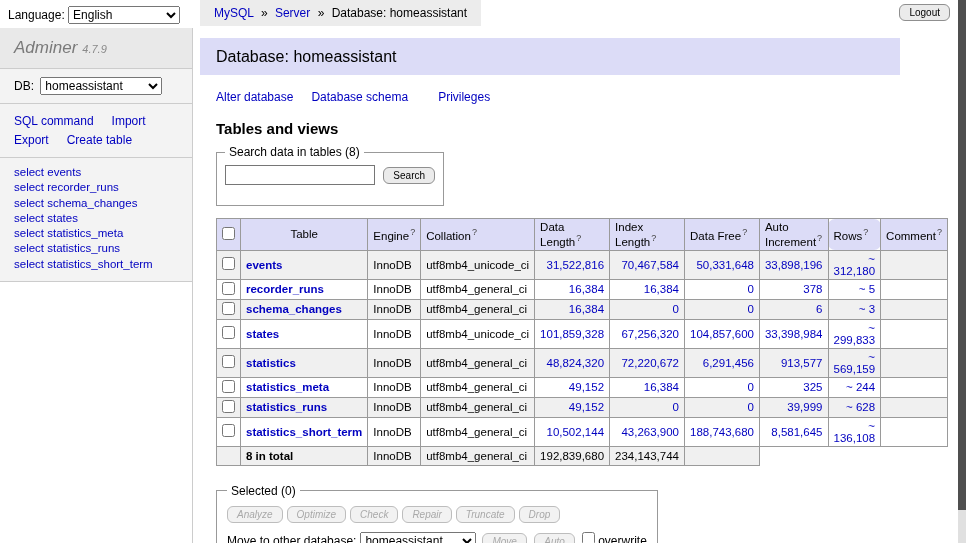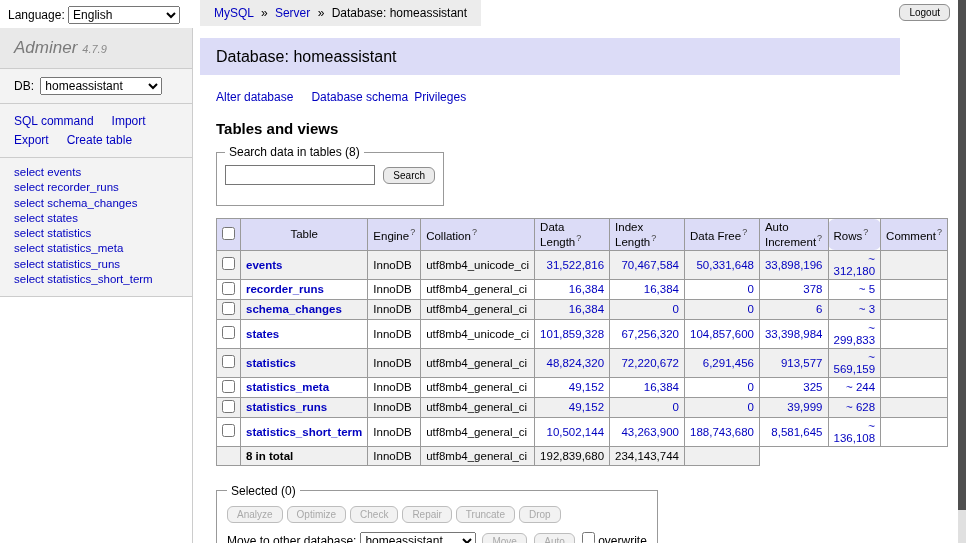--- a/index.html
+++ b/index.html
@@ -24,21 +24,21 @@
   .btn {
     font-family: "Liberation Sans", sans-serif;
     font-size: 10px;
     padding: 2px 9px;
     background: #ebebeb;
     border: 1px solid #8f8f8f;
     border-radius: 6px;
     color: #000;
     cursor: pointer;
   }
-  .btn:disabled { color: #a9a9a9; border-color: #bdbdbd; background: #f2f2f2; cursor: default; }
+  .btn:disabled { color: #a9a9a9; border-color: #bdbdbd; background: #f2f2f2; cursor: default; font-style: italic; }
 
   
   #breadcrumb {
     position: absolute; left: 200px; top: 0; height: 26px; line-height: 26px;
     background: #ececec; padding: 0 14px; white-space: nowrap;
   }
   #breadcrumb .sep { color: #000; margin: 0 4px; }
 
   
   #sidebar {
@@ -130,32 +130,31 @@
   <div class="section" id="action-links">
     <a class="link" style="margin-right: 18px;">SQL command</a><a class="link" style="margin-right: 18px;">Import</a><br>
     <a class="link" style="margin-right: 18px;">Export</a><a class="link" style="margin-right: 18px;">Create table</a>
   </div>
 
   <div class="section" id="sidebar-tables">
       <div class="tbl-row"><a class="link">select</a> <a class="link">events</a></div>
       <div class="tbl-row"><a class="link">select</a> <a class="link">recorder_runs</a></div>
       <div class="tbl-row"><a class="link">select</a> <a class="link">schema_changes</a></div>
       <div class="tbl-row"><a class="link">select</a> <a class="link">states</a></div>
-      <div class="tbl-row"><a class="link">select</a> <a class="link">statistics</a></div>
       <div class="tbl-row"><a class="link">select</a> <a class="link">statistics_meta</a></div>
       <div class="tbl-row"><a class="link">select</a> <a class="link">statistics_runs</a></div>
       <div class="tbl-row"><a class="link">select</a> <a class="link">statistics_short_term</a></div>
     </div>
 </div>
 
 <h2 id="page-title">Database: homeassistant</h2>
 
 <div id="content">
   <div class="links-row">
-    <a class="link" style="margin-right: 18px;">Alter database</a><a class="link" style="margin-right: 6px;">Database schema</a><a class="link" style="margin-right: 18px;">Privileges</a>
+    <a class="link" style="margin-right: 18px;">Alter database</a><a class="link" style="margin-right: 30px;">Database schema</a><a class="link" style="margin-right: 18px;">Privileges</a>
   </div>
 
   <h3 class="section-title">Tables and views</h3>
 
   <fieldset>
     <legend>Search data in tables (8)</legend>
     <input id="search-input" type="text" value="" style="">
     <button class="btn">Search</button>
   </fieldset>
 

